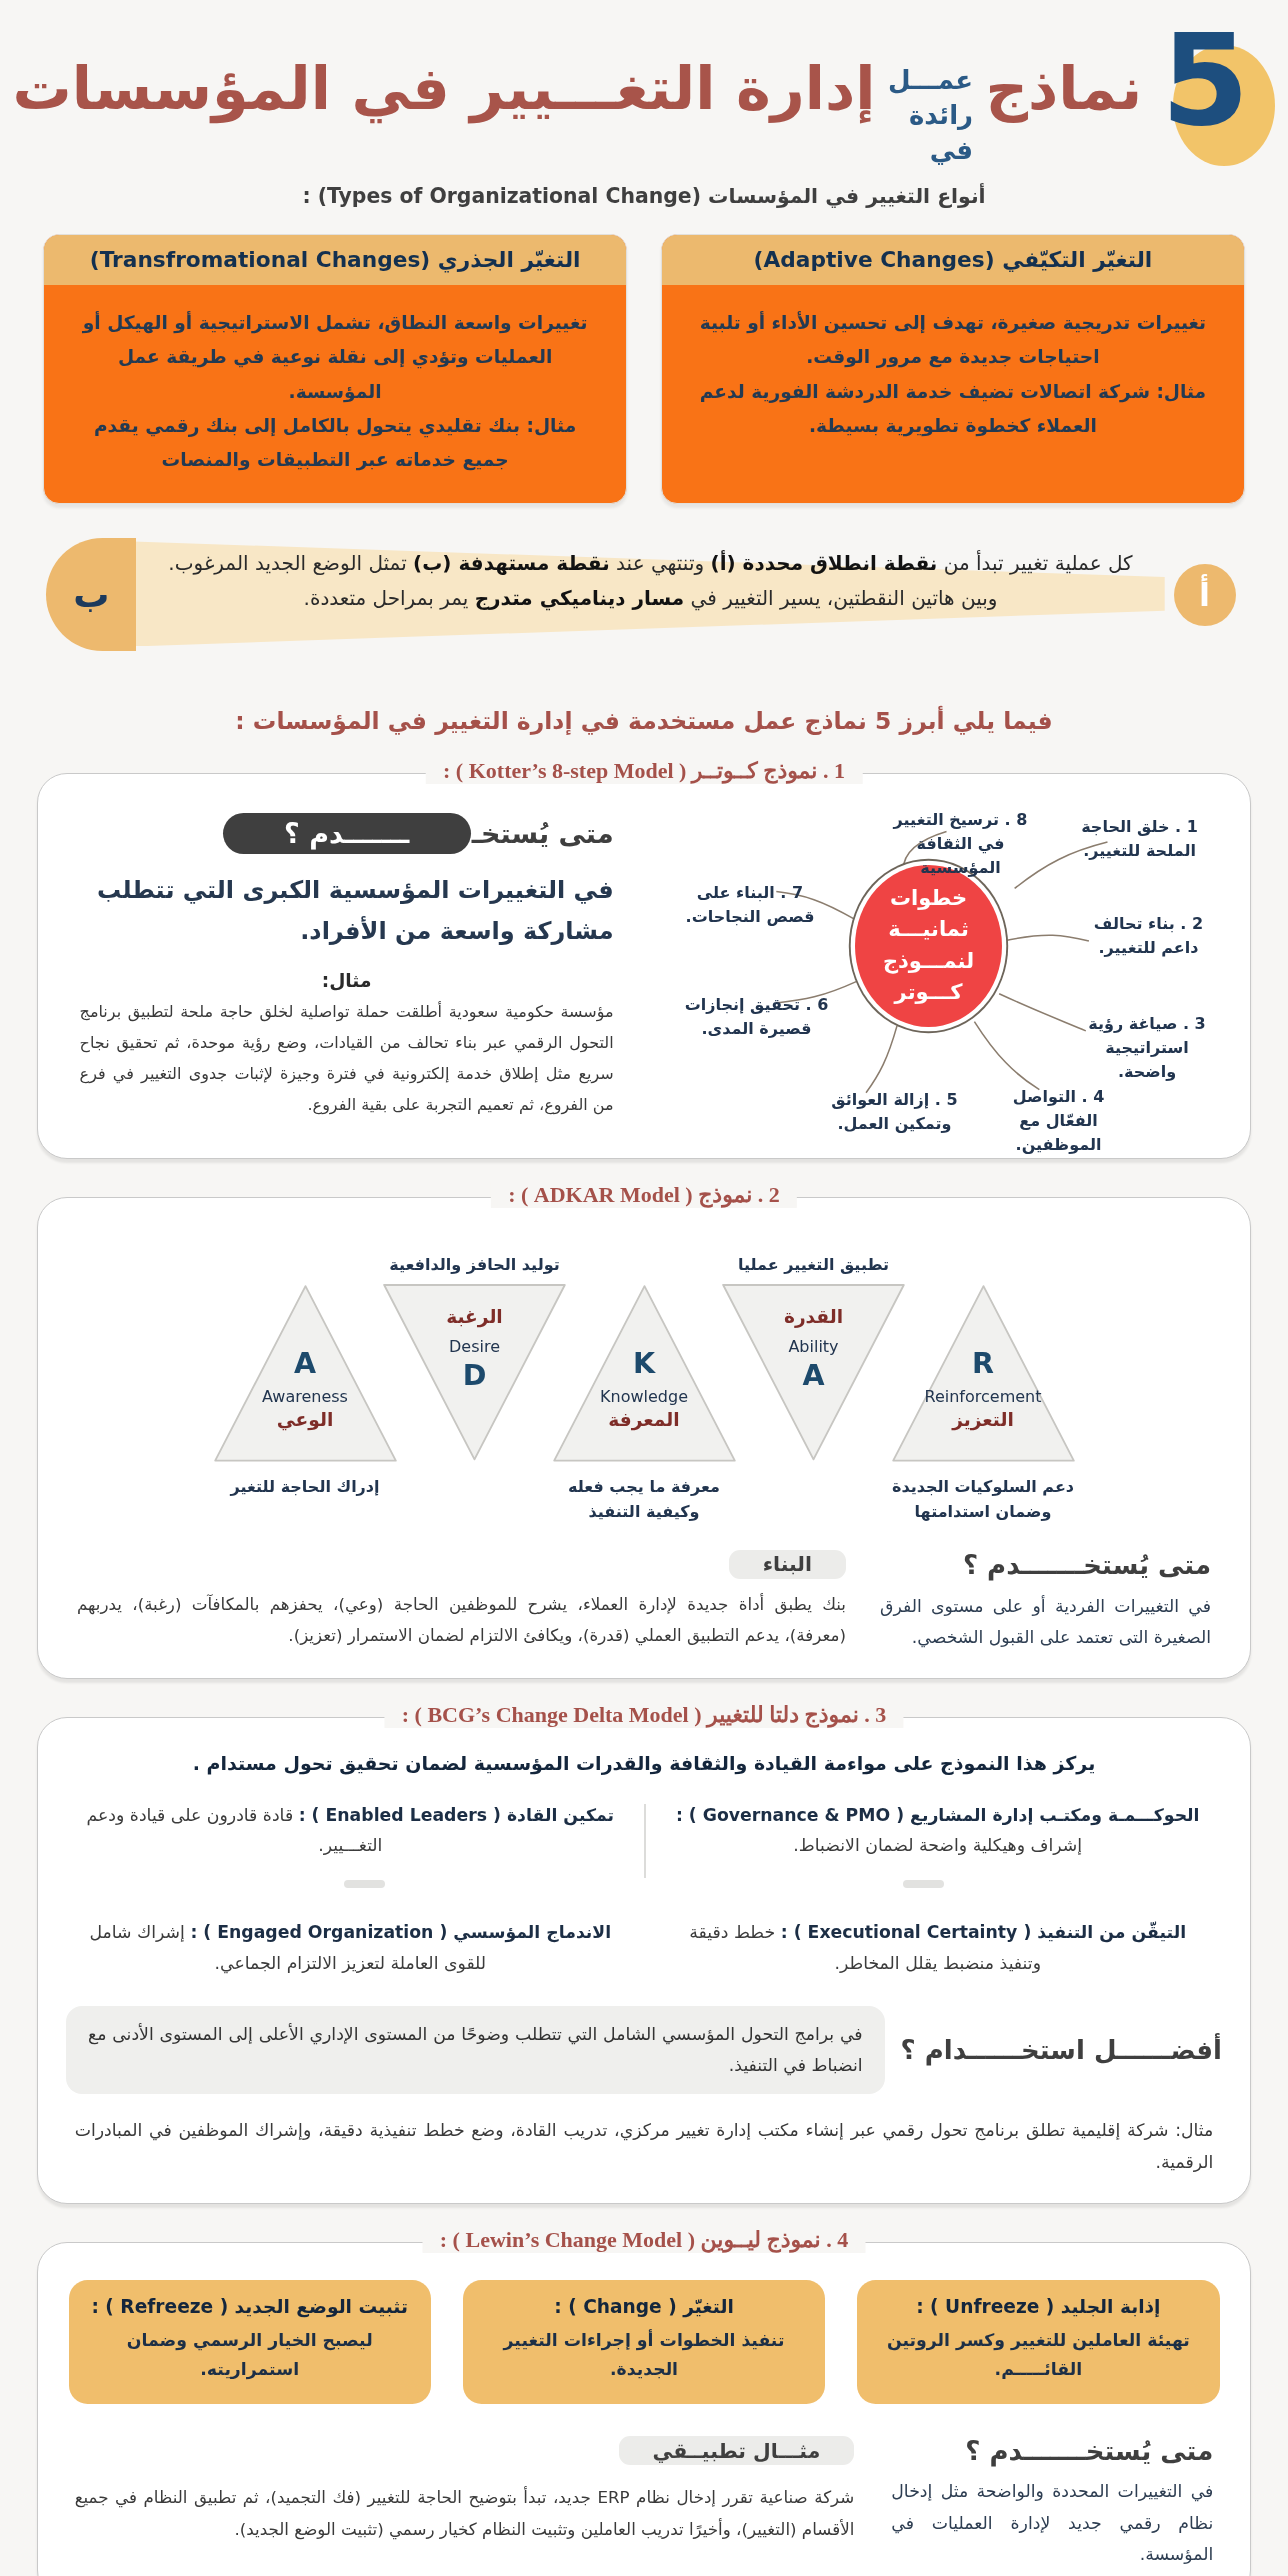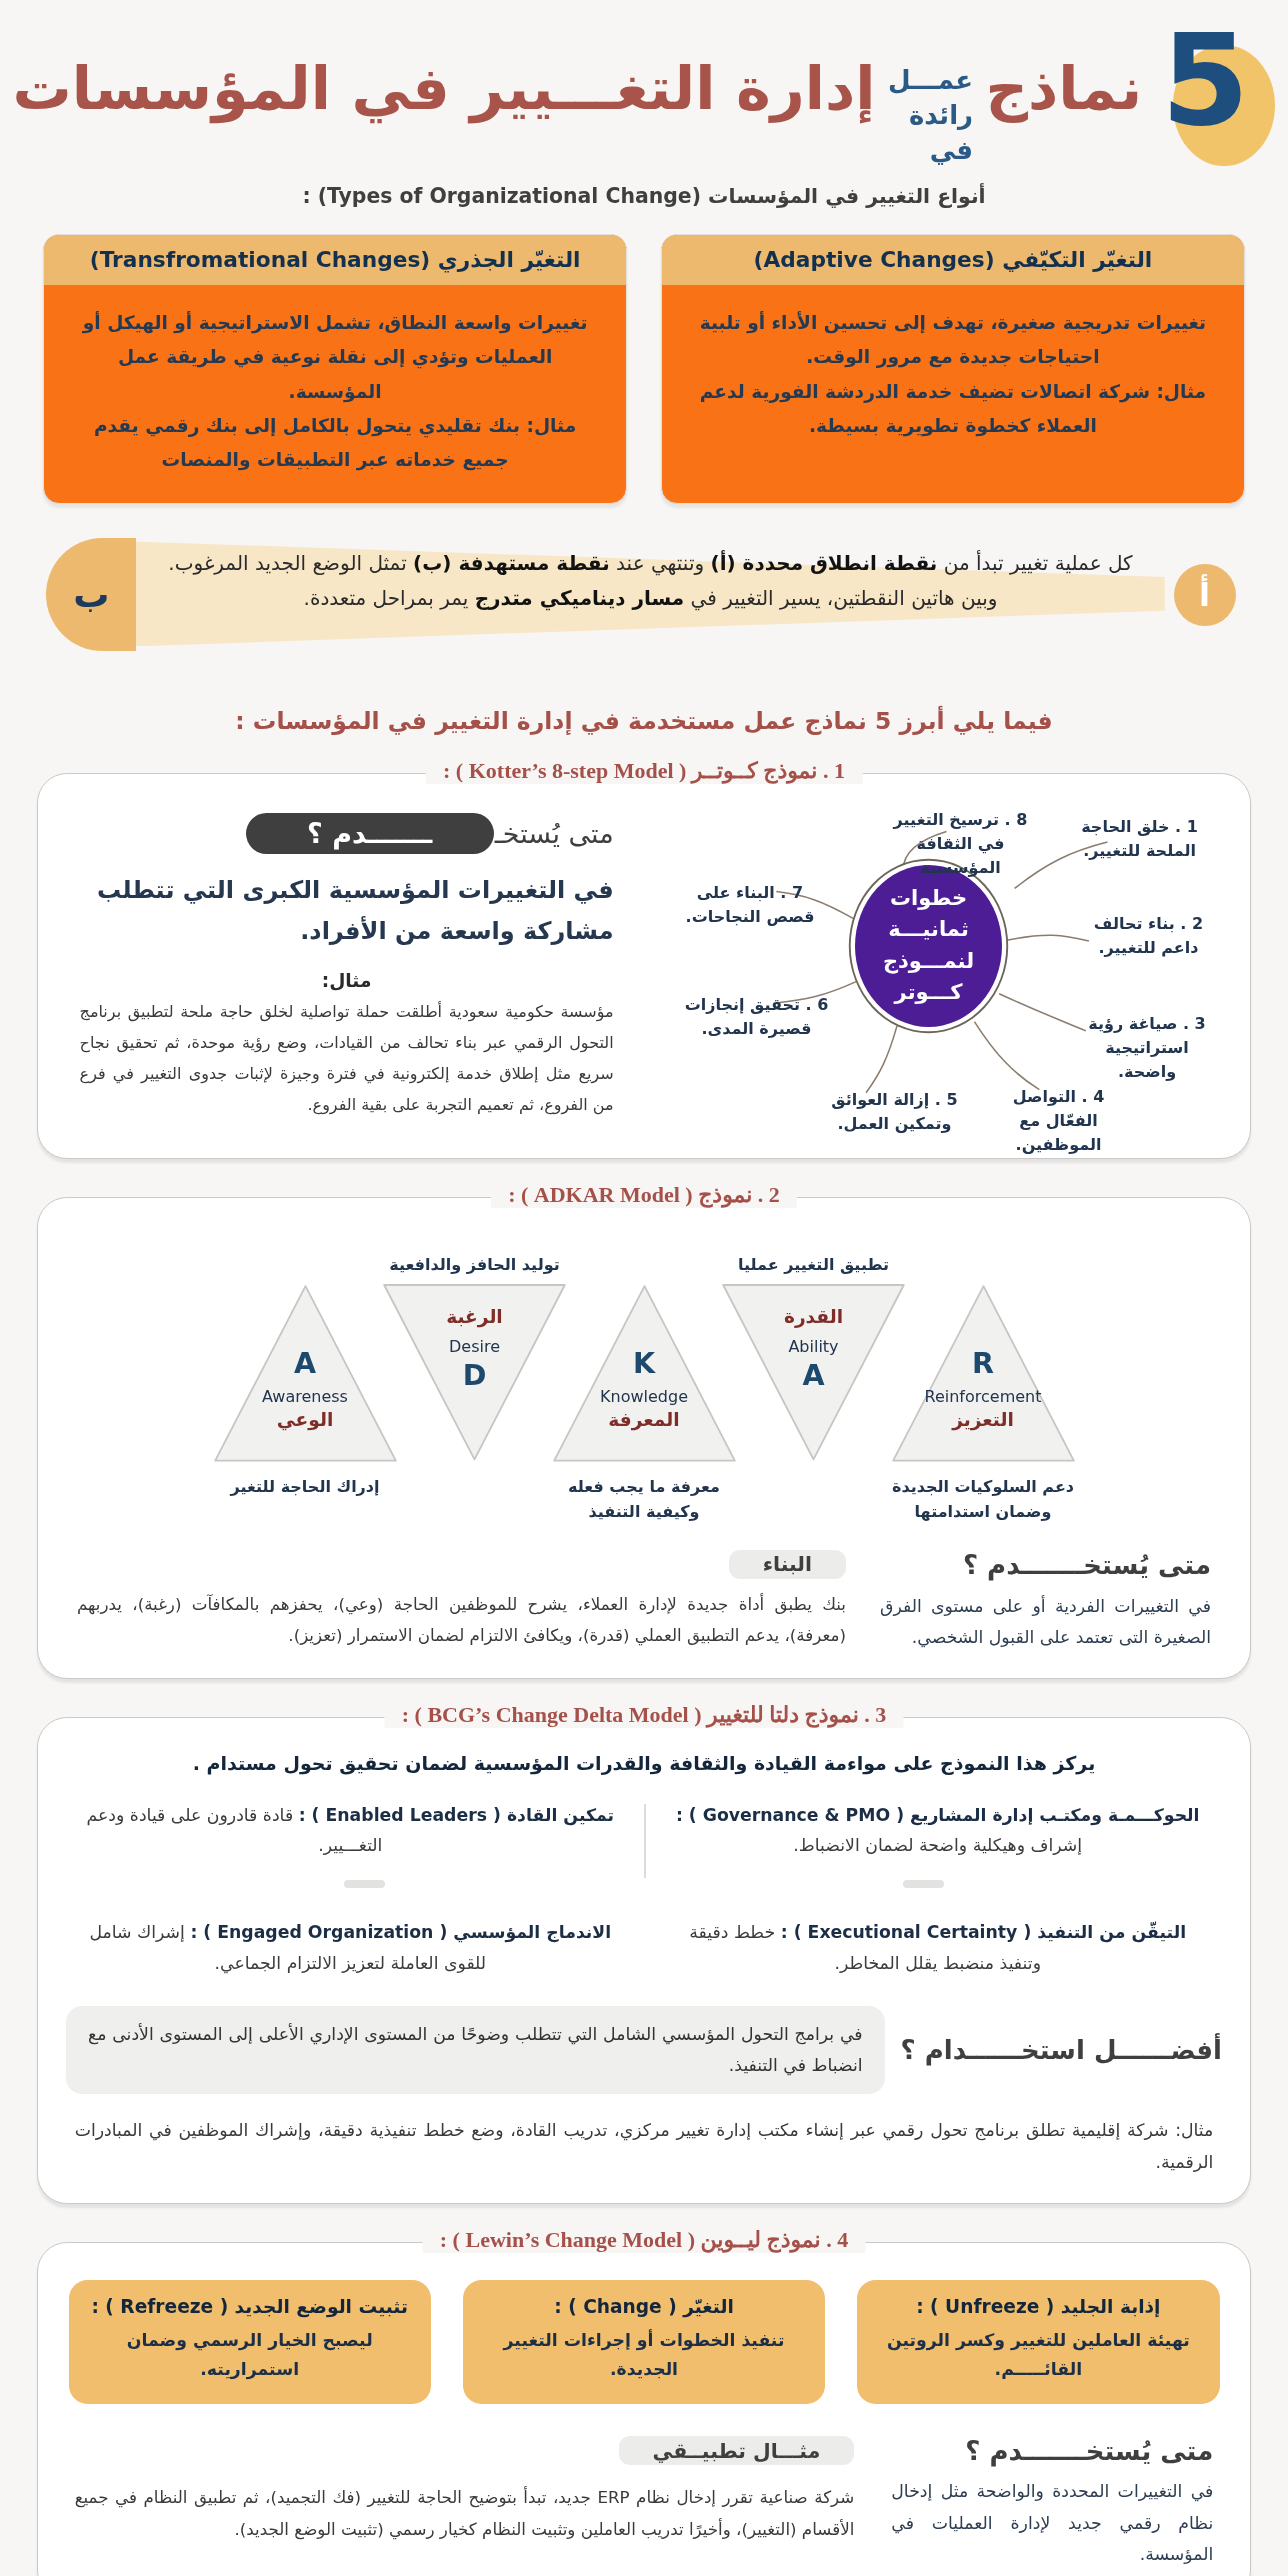--- a/index.html
+++ b/index.html
@@ -43,29 +43,29 @@
   .section { position:relative; margin-top:38px; }
   .section-title { position:absolute; top:0; left:50%; transform:translate(-50%,-58%);
                    background:#f7f6f4; padding:0 17.3px; white-space:nowrap; z-index:2;
                    color:#A5514A; font-size:22px; font-weight:bold;font-family:Liberation Serif, serif; }
   .card { position:relative; background:#fff; border:1.9px solid #c9c9c9; border-radius:30px;
           box-shadow:0 3.7px 2.5px rgba(0,0,0,.08); padding:34px 28px 25px; }
 
   
   .kotter-flex { display:flex; gap:12.4px; }
   .kotter-diagram { position:relative; width:585px; height:325px; flex-shrink:0; }
-  .k-center { position:absolute; left:218px; top:57px; width:147px; height:162px; background:#4c1d95; border-radius:50%;
+  .k-center { position:absolute; left:218px; top:57px; width:147px; height:162px; background:#ef4444; border-radius:50%;
               display:flex; align-items:center; justify-content:center; text-align:center;
               box-shadow:0 0 0 4.3px #fff, 0 0 0 6.2px #6d655a; }
   .k-center-text { color:#fff; font-size:21px; font-weight:bold; line-height:1.5; white-space:pre-line; }
   .k-step { position:absolute; font-size:16px; font-weight:bold; color:#22354f; text-align:center; line-height:1.5; }
   .kotter-connectors { position:absolute; inset:0; }
   .kotter-text { flex:1; padding:5px 11px 0 13.6px; }
   .when-row { display:flex; align-items:center; gap:1.2px; }
-  .when-dark { color:#3f3f3f; font-size:27px; font-weight:normal; white-space:nowrap; }
+  .when-dark { color:#3f3f3f; font-size:27px; font-weight:bold; white-space:nowrap; }
   .when-pill { background:#3f3f3f; color:#fff; border-radius:28px; padding:5px 21.7px; font-size:27px; font-weight:bold;
                min-width:248px; text-align:center; }
   .when-answer { font-size:24px; font-weight:bold; color:#26384f; margin-top:16px; line-height:1.7; }
   .example-label { font-size:18.6px; color:#2b2b2b; font-weight:bold; text-align:center; margin:18.6px 0 5px; }
   .kotter-example { font-size:16px; color:#3a3a3a; line-height:1.95; text-align:justify; }
 
   
   .adkar-band { display:flex; direction:ltr; justify-content:center; align-items:flex-start; padding-top:3.7px; }
   .tri-cell { width:193px; position:relative; }
   .tri-cell + .tri-cell { margin-left:-23.5px; }

